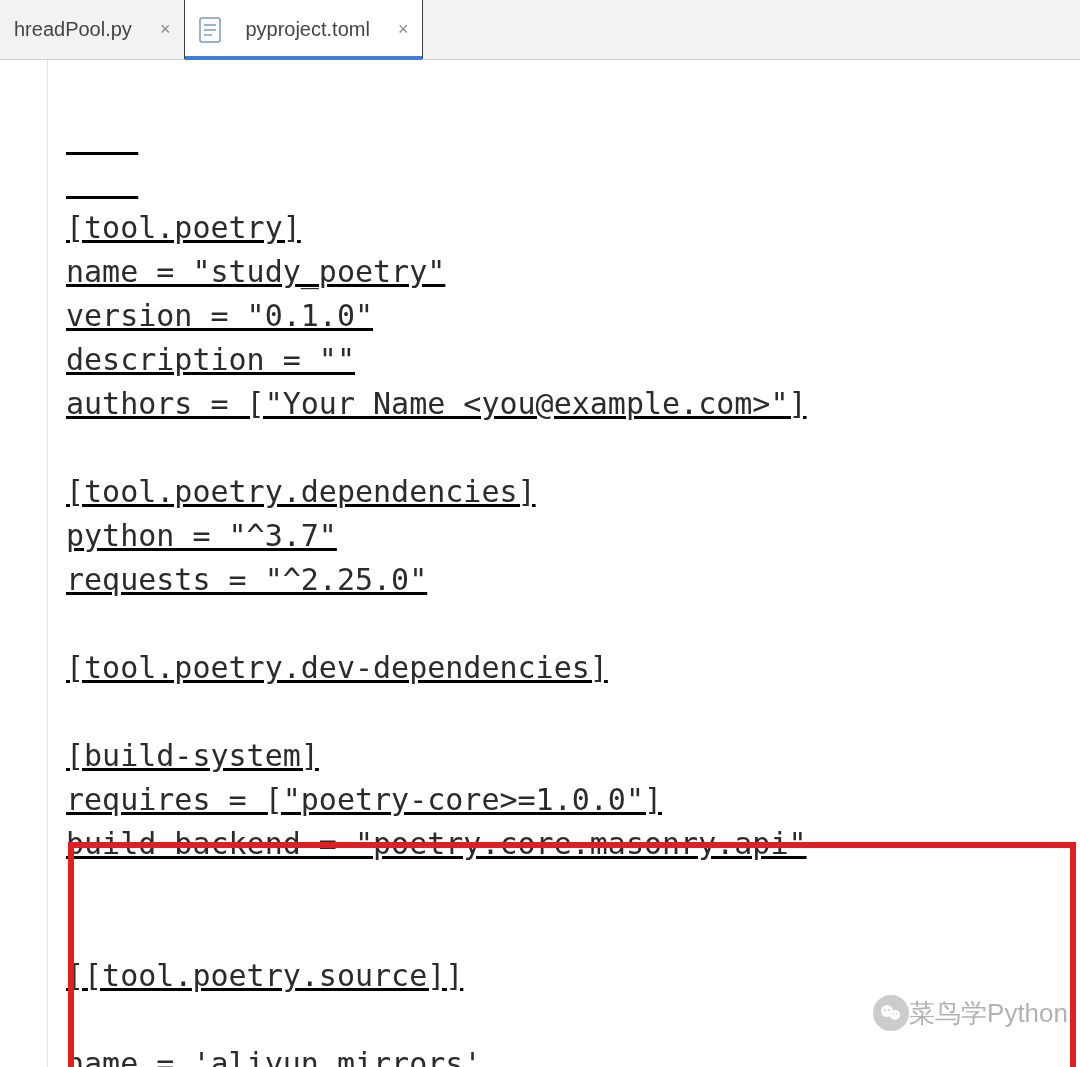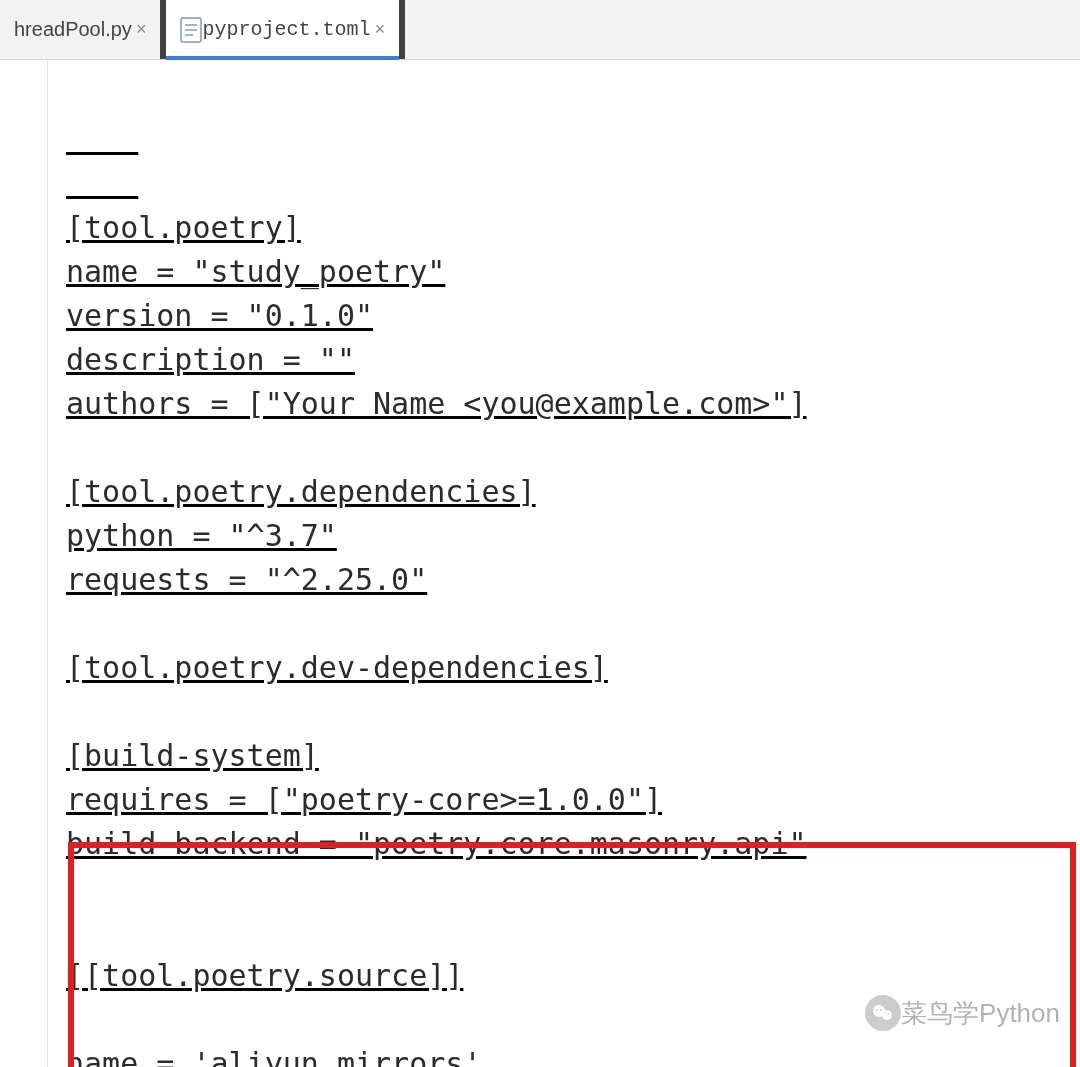--- a/index.html
+++ b/index.html
@@ -18,28 +18,27 @@
     display: flex;
     align-items: stretch;
     padding-left: 0;
   }
   .tab {
     display: flex;
     align-items: center;
     padding: 12px 14px;
     font-size: 20px;
     color: #444;
-    border-right: 6px solid #404040;
-    gap: 0;
+    border-right: 1px solid #404040;
+    gap: 24px;
     cursor: pointer;
     position: relative;
   }
   .tab.active {
     background: #ffffff;
-    font-family: Liberation Mono, monospace;
   }
   .tab.active::after {
     content: "";
     position: absolute;
     left: 0; right: 0;
     bottom: -1px;
     height: 4px;
     background: #3b7edb;
   }
   .tab .file-icon {
@@ -87,21 +86,21 @@
   .squiggle {
     background-image: linear-gradient(45deg, transparent 65%, #6aa84f 80%, transparent 90%),
                       linear-gradient(135deg, transparent 5%, #6aa84f 15%, transparent 25%);
     background-size: 10px 4px;
     background-repeat: repeat-x;
     background-position: 0 100%;
     padding-bottom: 2px;
   }
   .watermark {
     position: absolute;
-    right: 20px;
+    right: 12px;
     bottom: 36px;
     font-size: 26px;
     color: #999;
     display: flex;
     align-items: center;
     opacity: 0.75;
     pointer-events: none;
   }
   .watermark .wm-icon {
     width: 36px; height: 36px;

